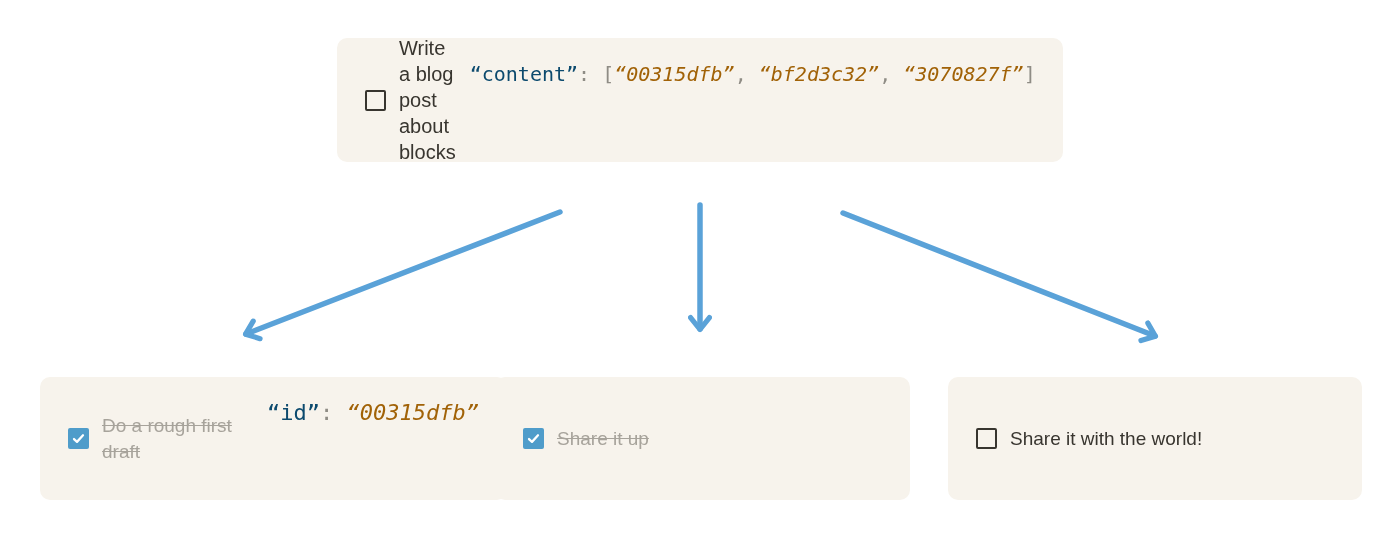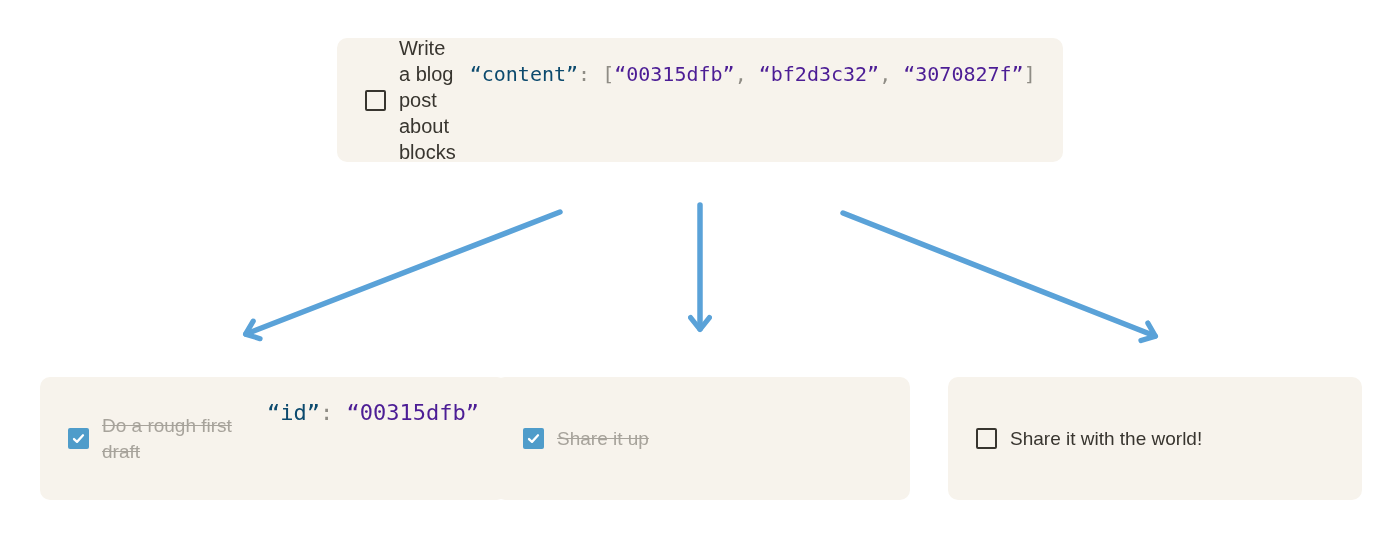--- a/index.html
+++ b/index.html
@@ -35,21 +35,21 @@
 
   .code-line {
     font-family: "DejaVu Sans Mono", monospace;
     font-size: 22px;
     line-height: 26px;
     white-space: pre;
     color: #8f8c85;
   }
   .card.parent .code-line { font-size: 20px; }
   .tok-key { color: #0c4a6e; }
-  .tok-str { color: #4c1d95; }
+  .tok-str { color: #a16207; font-style: italic; }
   .tok-punct { color: #8f8c85; }
 
   .arrows { position: absolute; left: 0; top: 0; pointer-events: none; }
 </style>
 </head>
 <body>
 
 <div class="card parent">
   <div class="todo-row">
     <span class="cb unchecked"></span>

